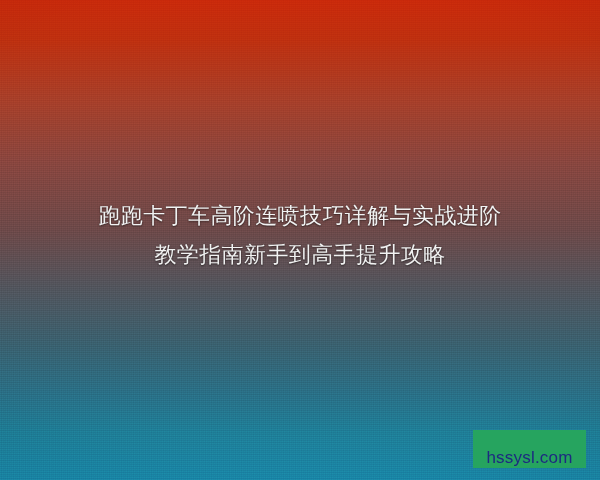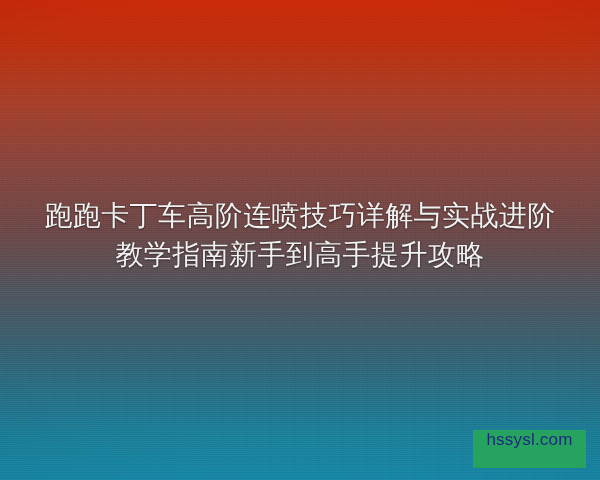--- a/index.html
+++ b/index.html
@@ -59,39 +59,39 @@
 
   #title {
     position: absolute;
     left: 0;
     right: 0;
     top: 196px;
     padding: 0 20px;
     box-sizing: border-box;
     text-align: center;
     color: #f2f2f2;
-    font-size: 28px;
+    font-size: 22px;
     line-height: 39px;
     font-weight: 400;
     letter-spacing: 0.4px;
     text-shadow:
       0 1px 2px rgba(0,0,0,0.45),
       0 0 1px rgba(0,0,0,0.55);
     white-space: pre-line;
   }
 
   #watermark {
     position: absolute;
     left: 473px;
     top: 430px;
     width: 113px;
     height: 38px;
     background: #26a45f;
     display: flex;
-    align-items: flex-start;
+    align-items: flex-end;
     justify-content: center;
     color: #1d2a80;
     font-size: 17px;
     font-weight: 400;
     letter-spacing: 0.2px;
     font-family: "Liberation Sans", "DejaVu Sans", sans-serif;
   }
 </style>
 </head>
 <body>

